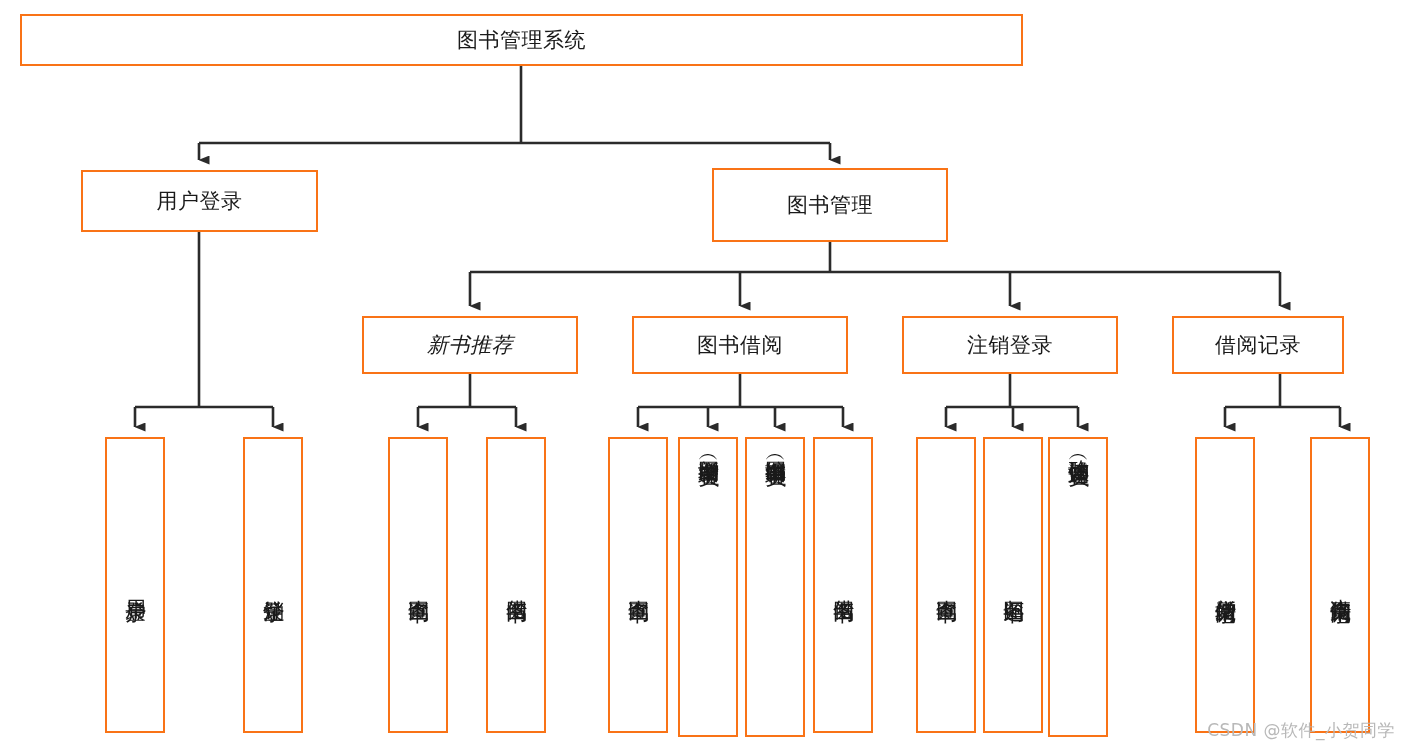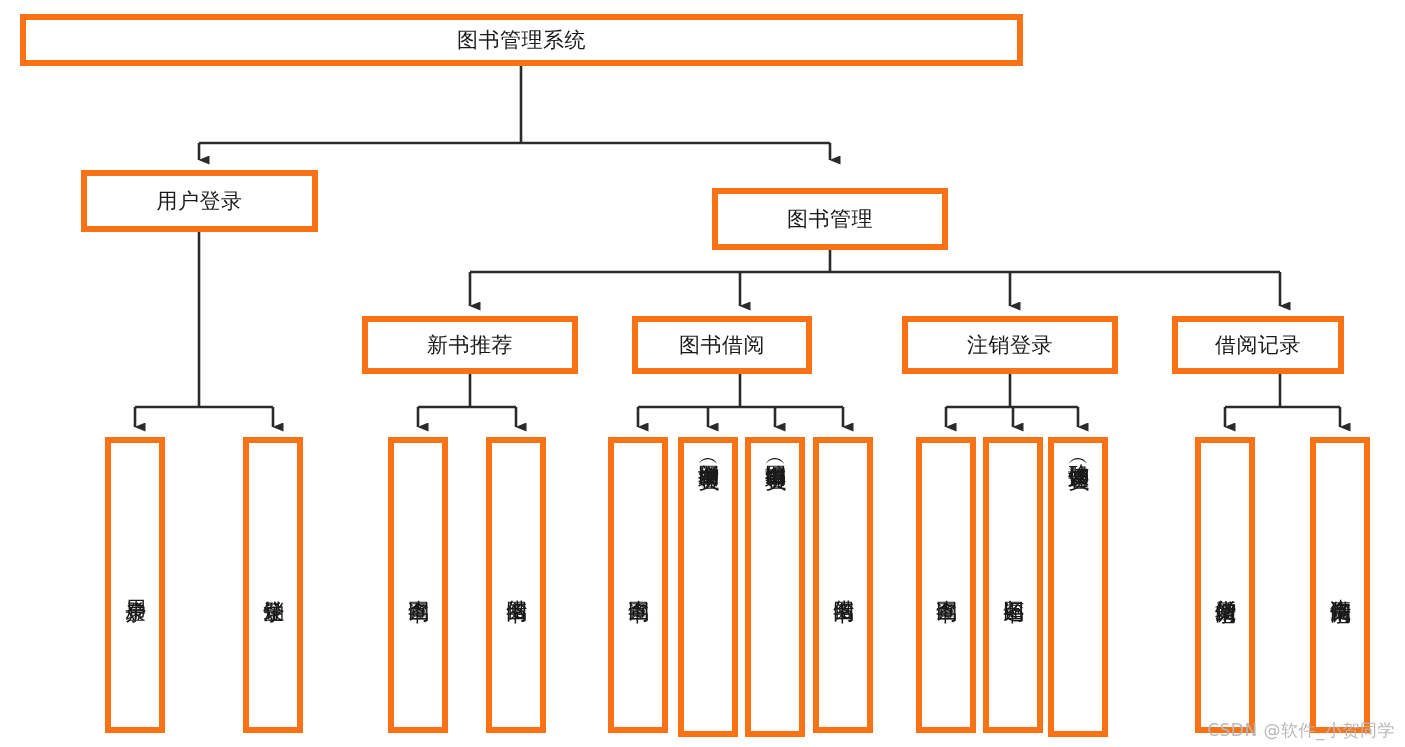--- a/index.html
+++ b/index.html
@@ -21,21 +21,21 @@
     position: absolute;
     left: 0;
     top: 0;
     width: 1405px;
     height: 747px;
   }
   .node-box {
     position: absolute;
     box-sizing: border-box;
     background: #ffffff;
-    border: 6px solid #f97316;
+    border: 2px solid #f97316;
     display: flex;
     align-items: center;
     justify-content: center;
     overflow: hidden;
   }
   .node-label-h {
     font-size: 21px;
     color: #1a1a1a;
     line-height: 1.15;
     letter-spacing: 0.5px;
@@ -138,27 +138,27 @@
     </g>
   </svg>
 
   <div id="nodes-layer">
       <div class="node-box" style="left: 20px; top: 14px; width: 1003px; height: 52px;">
         <span class="node-label-h">图书管理系统</span>
       </div>
       <div class="node-box" style="left: 81px; top: 170px; width: 237px; height: 62px;">
         <span class="node-label-h">用户登录</span>
       </div>
-      <div class="node-box" style="left: 712px; top: 188px; width: 236px; height: 62px;">
+      <div class="node-box" style="left: 712px; top: 168px; width: 236px; height: 74px;">
         <span class="node-label-h">图书管理</span>
       </div>
-      <div class="node-box" style="left: 362px; top: 316px; width: 216px; height: 58px;">
+      <div class="node-box" style="left: 362px; top: 316px; width: 216px; height: 58px; font-style: italic;">
         <span class="node-label-h">新书推荐</span>
       </div>
-      <div class="node-box" style="left: 632px; top: 316px; width: 180px; height: 58px;">
+      <div class="node-box" style="left: 632px; top: 316px; width: 216px; height: 58px;">
         <span class="node-label-h">图书借阅</span>
       </div>
       <div class="node-box" style="left: 902px; top: 316px; width: 216px; height: 58px;">
         <span class="node-label-h">注销登录</span>
       </div>
       <div class="node-box" style="left: 1172px; top: 316px; width: 172px; height: 58px;">
         <span class="node-label-h">借阅记录</span>
       </div>
       <div class="node-box leaf-box center-v" style="left: 105px; top: 437px; width: 60px; height: 296px;">
         <span class="node-label-v">用户登录</span>

